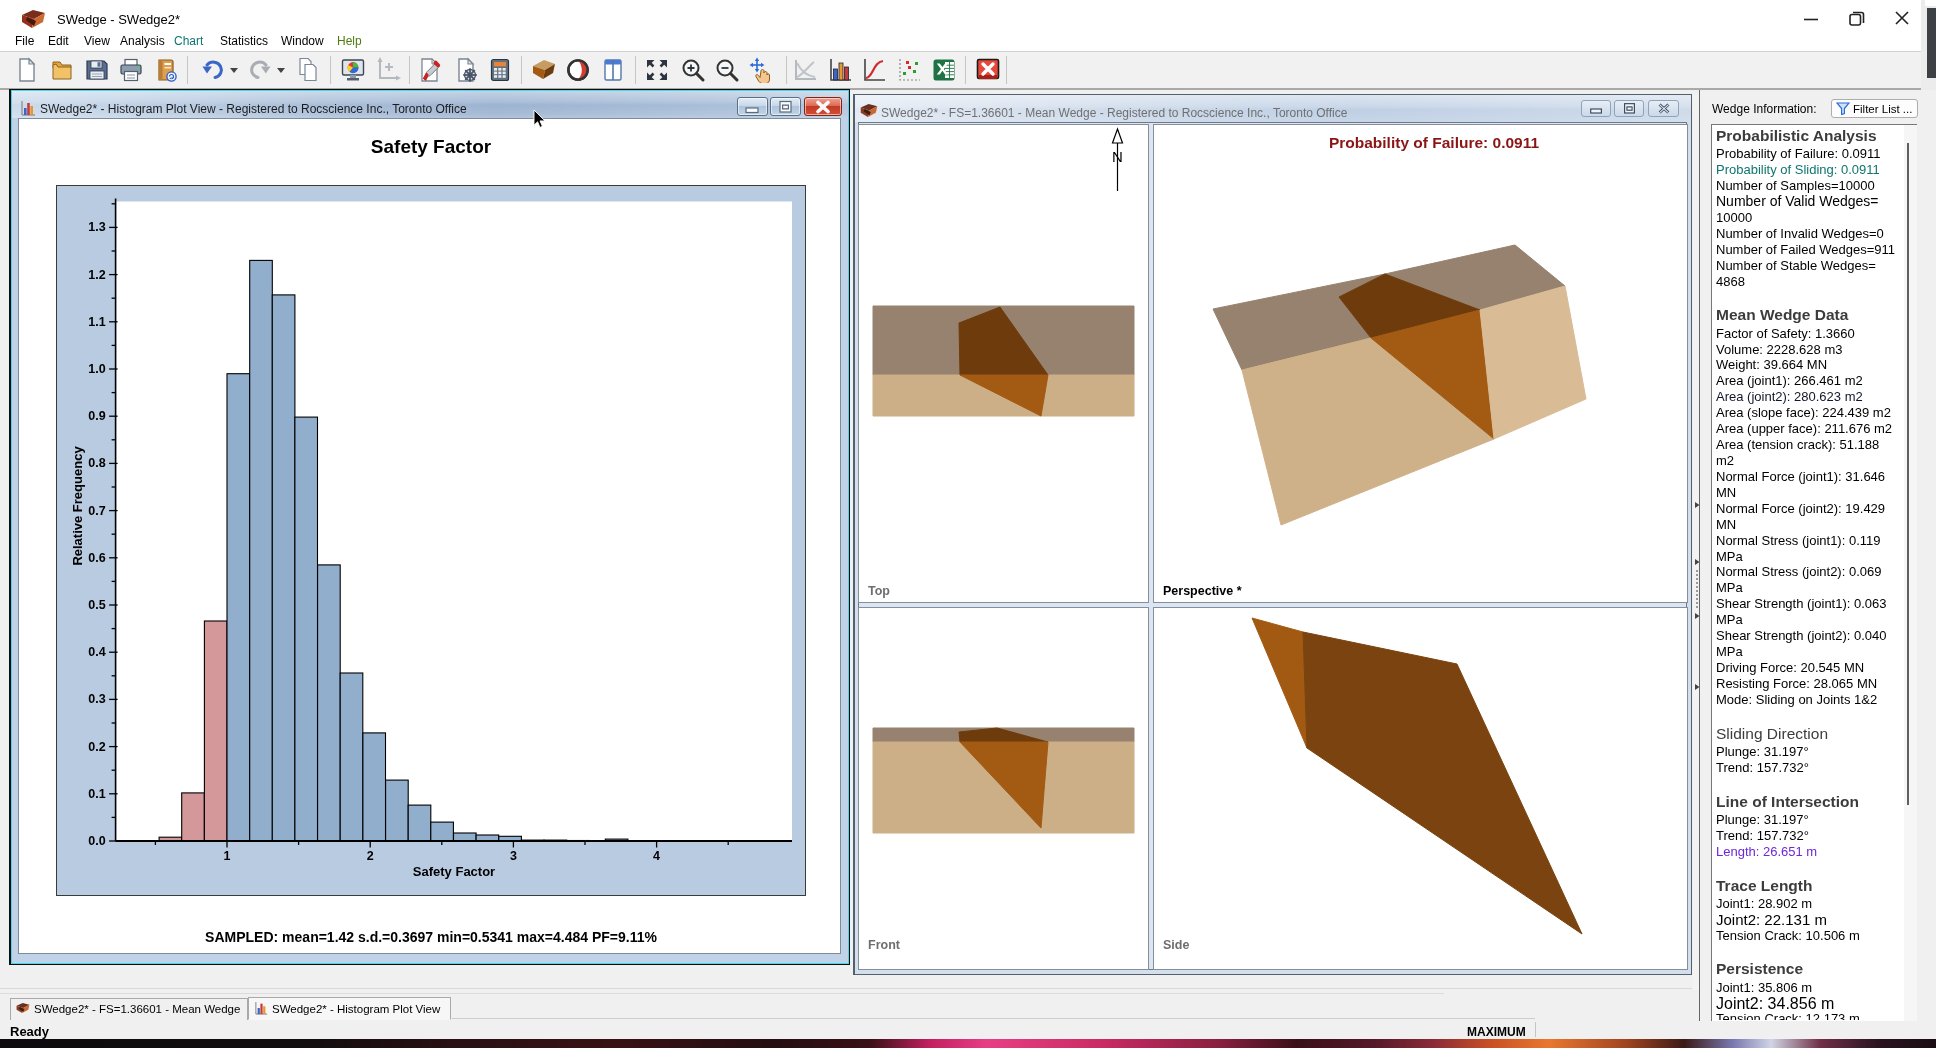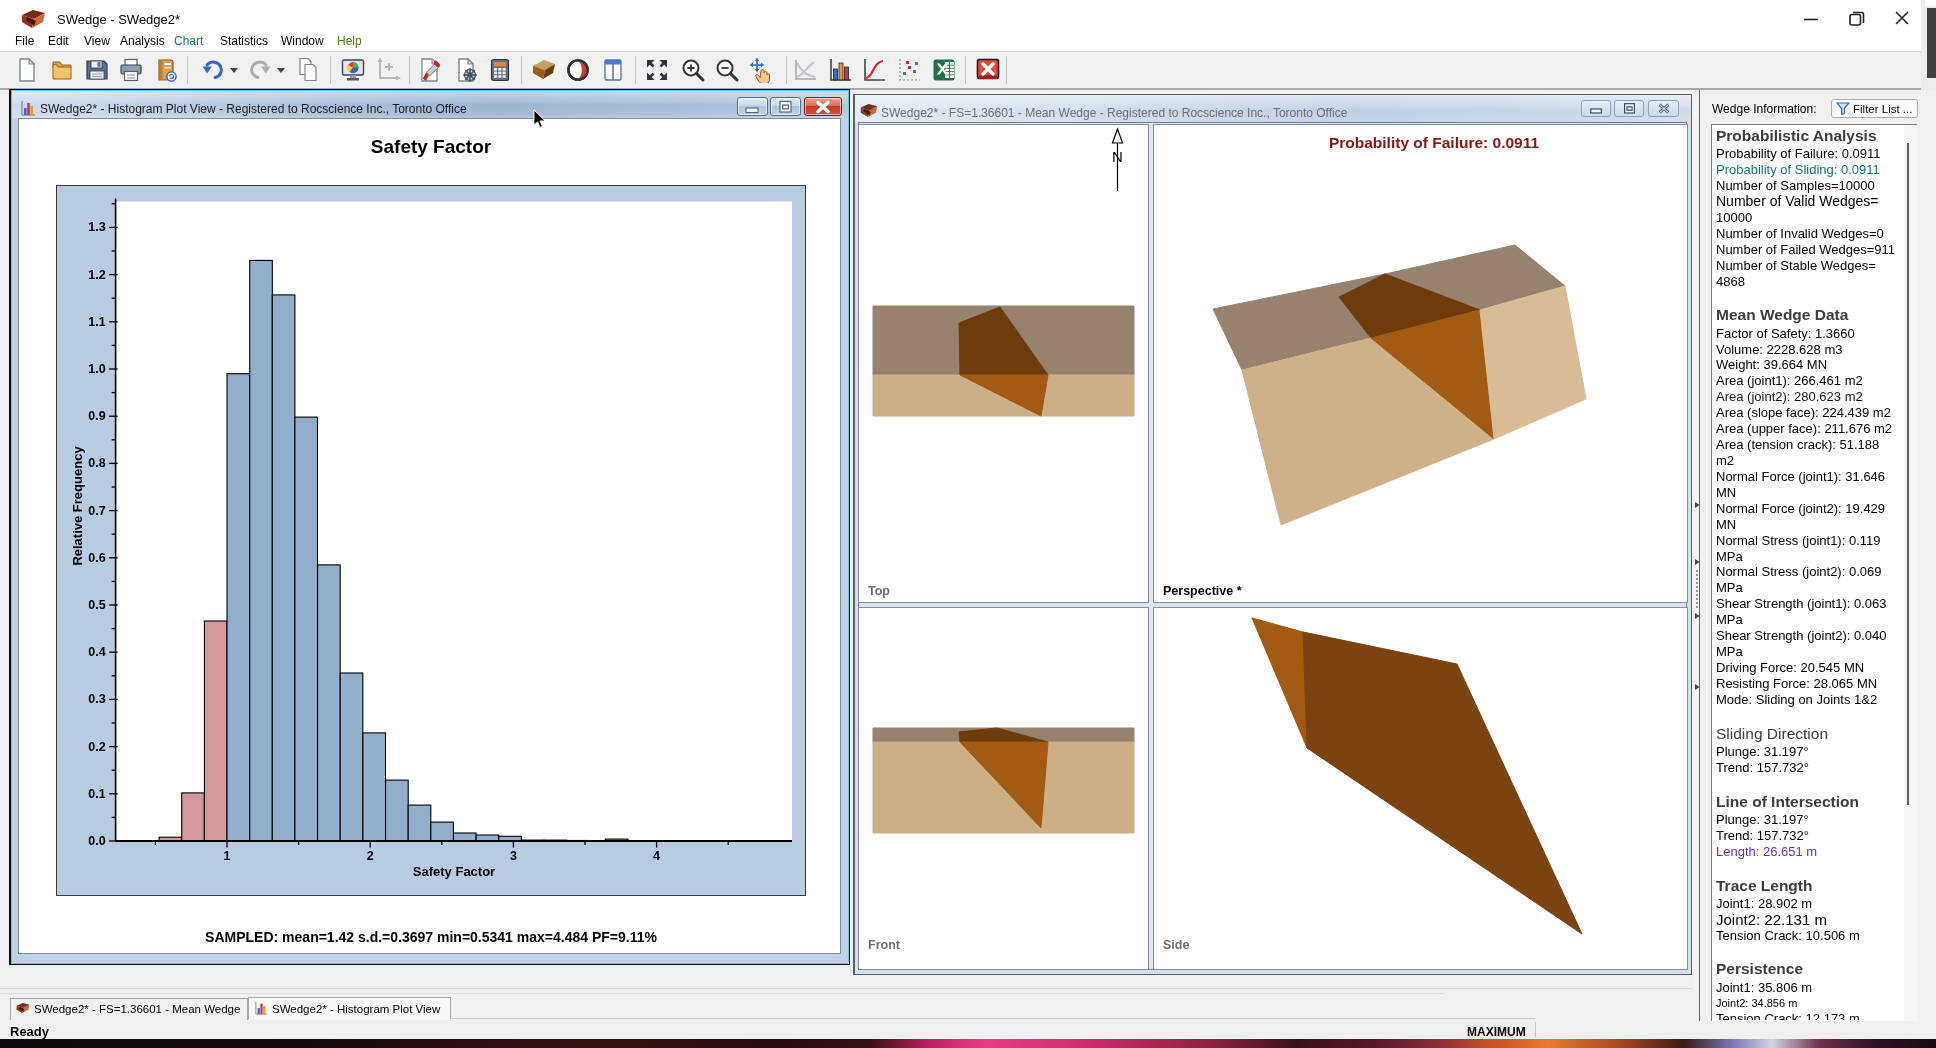--- a/index.html
+++ b/index.html
@@ -478,21 +478,21 @@
     <div style="font-size:13px;color:#000;line-height:15.92px">Trend: 157.732°</div>
     <div style="font-size:13px;color:#6d28d9;line-height:15.92px">Length: 26.651 m</div>
     <div style="font-size:13px;color:#000;line-height:15.92px">&nbsp;</div>
     <div style="font-weight:bold;font-size:15.5px;color:#3c3c3c;line-height:20.2px">Trace Length</div>
     <div style="font-size:13px;color:#000;line-height:15.92px">Joint1: 28.902 m</div>
     <div style="font-size:15px;color:#000;line-height:15.92px">Joint2: 22.131 m</div>
     <div style="font-size:13px;color:#000;line-height:15.92px">Tension Crack: 10.506 m</div>
     <div style="font-size:13px;color:#000;line-height:15.92px">&nbsp;</div>
     <div style="font-weight:bold;font-size:15.5px;color:#3c3c3c;line-height:20.2px">Persistence</div>
     <div style="font-size:13px;color:#000;line-height:15.92px">Joint1: 35.806 m</div>
-    <div style="font-size:11px;color:#000;line-height:15.92px">Joint2: 34.856 m</div>
+    <div style="font-size:16px;color:#000;line-height:15.92px">Joint2: 34.856 m</div>
     <div style="font-size:13px;color:#000;line-height:15.92px">Tension Crack: 12.173 m</div>
   </div>
 <div class="abs" style="left:0px;top:988px;width:1692px;height:1px;background:#d9d9d9"></div>
 <div class="abs" style="left:9.6px;top:997.5px;width:238.4px;height:22px;background:#f0f0f0;border:1px solid #a8a8a8;border-bottom:none"></div>
 <div class="abs" style="left:248px;top:996.5px;width:203px;height:23.5px;background:#f7f7f7;border:1px solid #a8a8a8;border-bottom:1px solid #f7f7f7"></div>
 <svg class="abs" style="left:16px;top:1002px" width="14" height="12" viewBox="0 0 25 20">
 <polygon points="1,6 12,1 24,4 13,10" fill="#6b2f20"></polygon>
     <polygon points="1,6 13,10 11,19 1,13" fill="#8a3b24"></polygon>
 <polygon points="13,10 24,4 22,13 11,19" fill="#c96a35"></polygon>
     <polygon points="6,8 15,12 13,17 5,11" fill="#3f1d12"></polygon>

